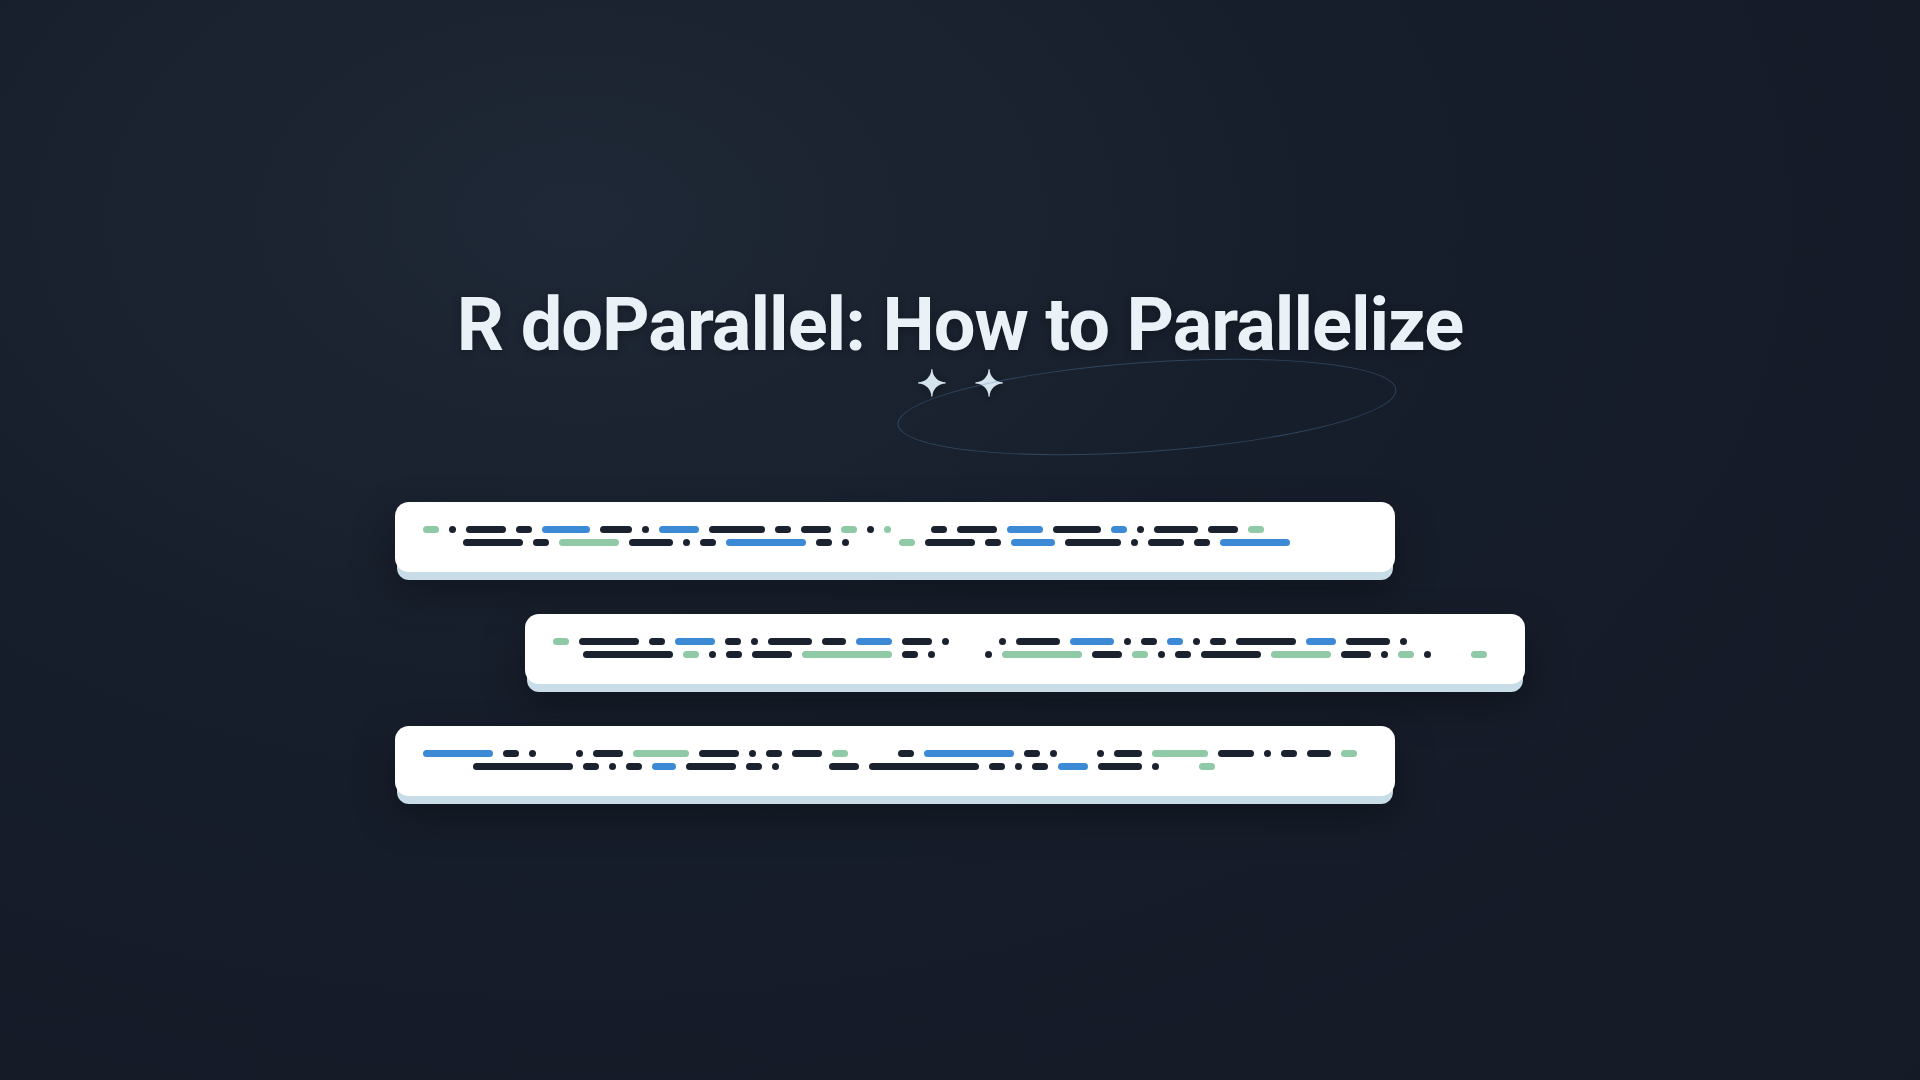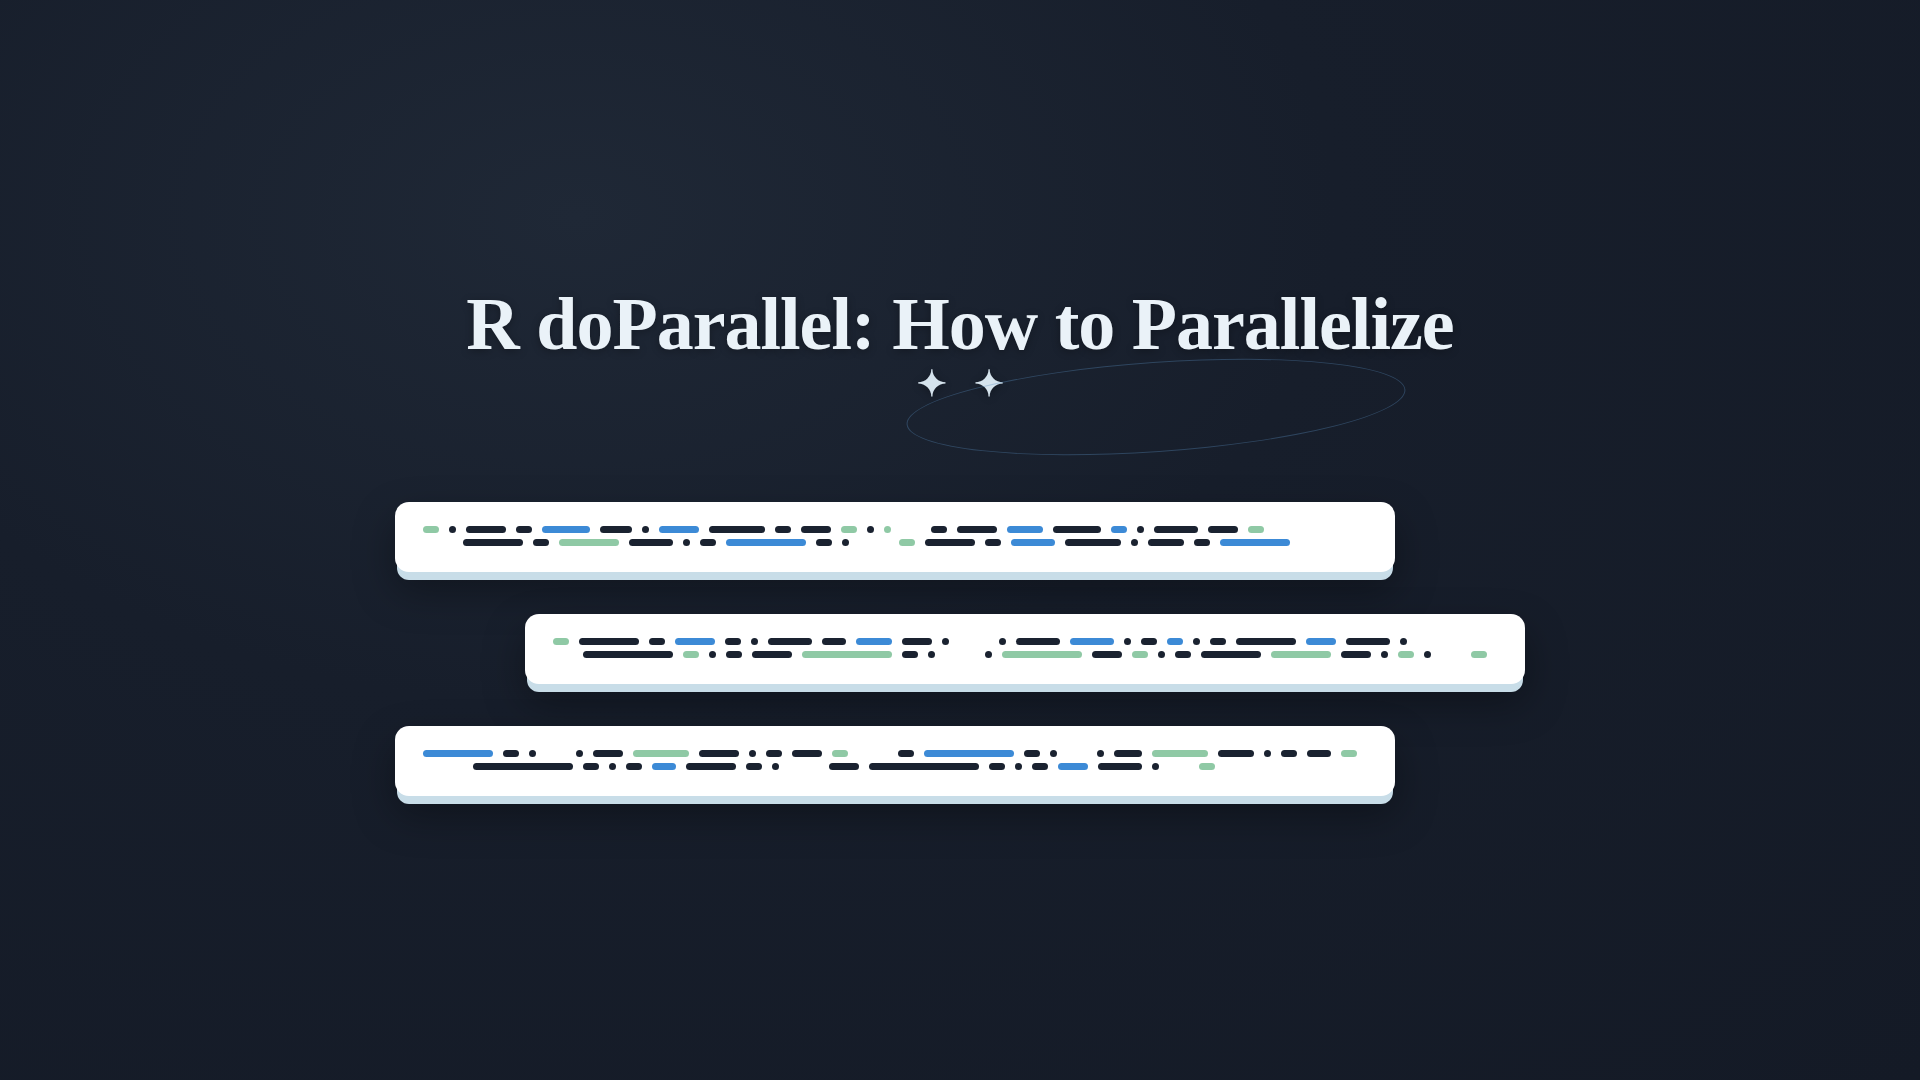--- a/index.html
+++ b/index.html
@@ -11,21 +11,20 @@
   flex-direction: column;
   align-items: center;
   justify-content: center;
   font-family: -apple-system, BlinkMacSystemFont, "Segoe UI", Roboto, sans-serif;
   overflow: hidden;
 }
 .title-wrap {
   position: relative;
   text-align: right;
   margin-bottom: 98px;
-  font-family: Liberation Serif, serif;
 }
 .title {
   font-size: 74px;
   font-weight: 700;
   color: #eaf2f8;
   letter-spacing: -1px;
   line-height: 1.1;
   text-shadow: 0 2px 8px rgba(0,0,0,0.3);
 }
 .title-line2 {

